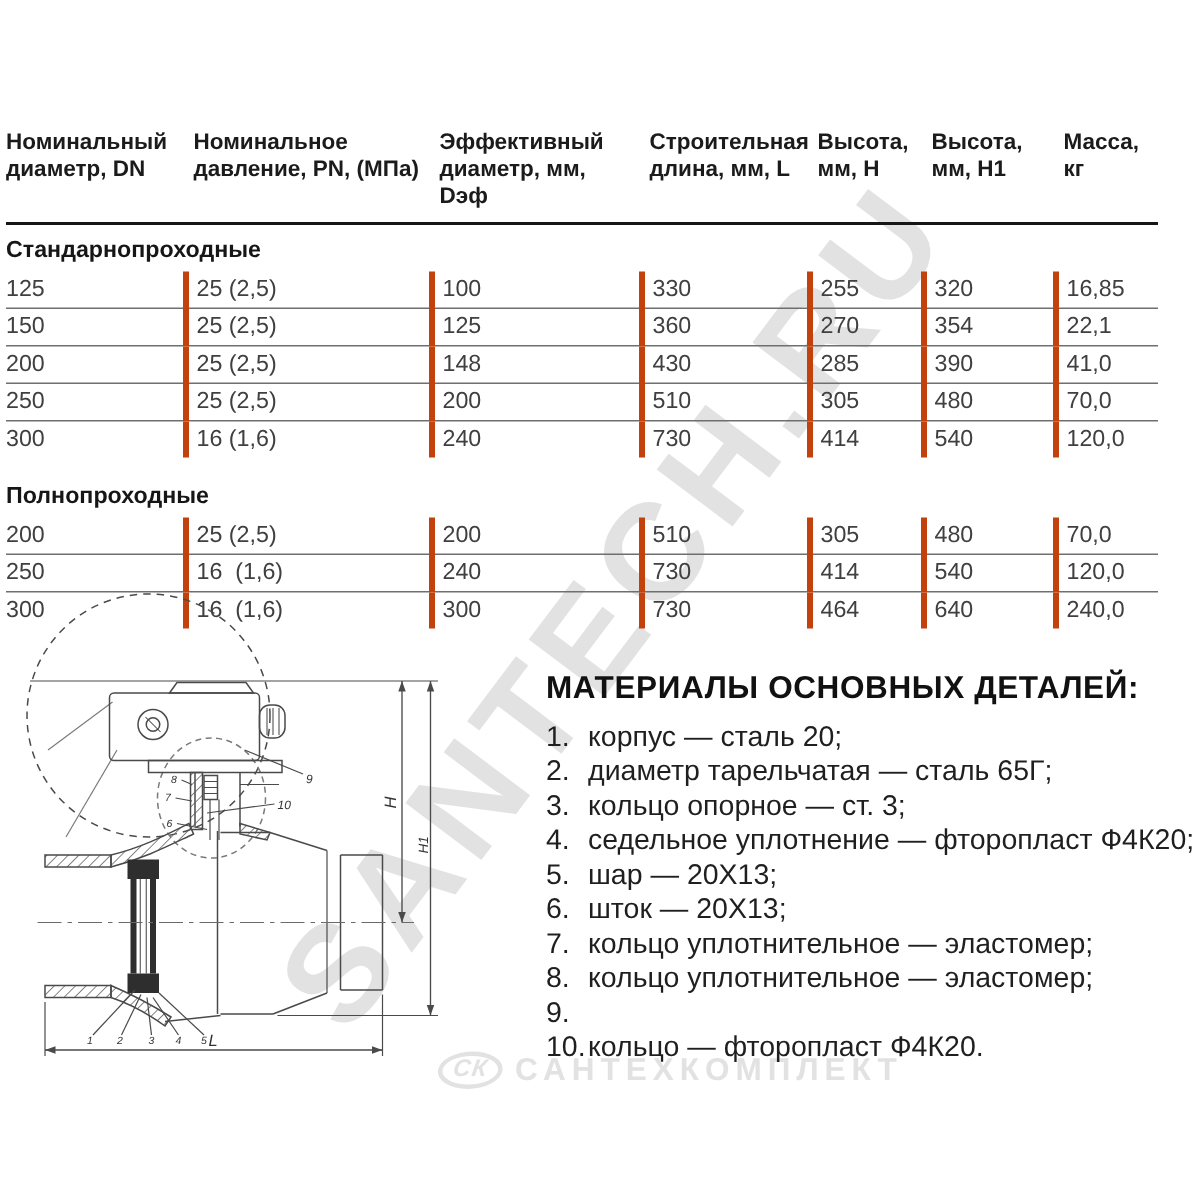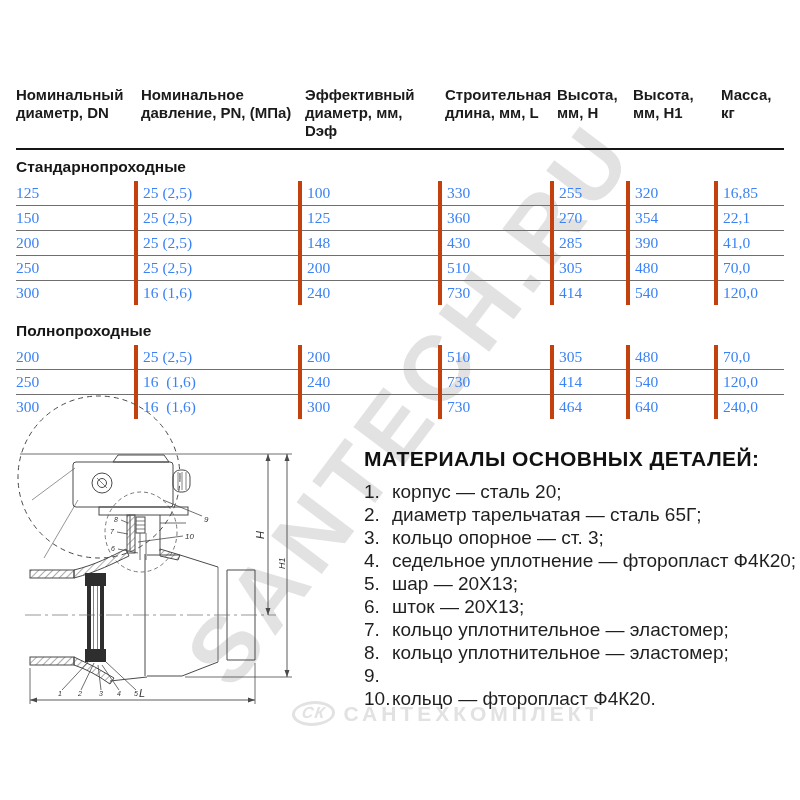--- a/index.html
+++ b/index.html
@@ -19,39 +19,39 @@
     position:absolute; left:292px; top:701px; z-index:0;
     font-size:21px; font-weight:bold; letter-spacing:4px;
     color:#e2e2e2; white-space:nowrap; display:flex; align-items:center; gap:8px;
   }
   .wm-logo {
     display:inline-block; border:3px solid #e2e2e2; border-radius:50%;
     padding:0 7px 1px 7px; font-style:italic; font-size:16px; letter-spacing:1px;
     transform:skewX(-8deg);
   }
   
-  .spec-table-wrap { position:absolute; left:16px; top:86px; width:768px; z-index:1; }
+  .spec-table-wrap { position:absolute; left:4px; top:86px; width:768px; z-index:1; }
   table.spec { border-collapse:collapse; width:768px; table-layout:fixed; }
   table.spec col.c1{width:120px} table.spec col.c2{width:164px}
   table.spec col.c3{width:140px} table.spec col.c4{width:112px}
   table.spec col.c5{width:76px}  table.spec col.c6{width:88px}
   table.spec col.c7{width:68px}
   table.spec th {
     text-align:left; vertical-align:top; font-weight:bold; font-size:15px;
     line-height:18px; padding:0 2px 8px 5px; border-bottom:2.5px solid #161616;
     color:#1b1b1b;
   }
   table.spec th:first-child { padding-left:0; }
   td.section-title {
     font-weight:bold; font-size:15.5px; color:#161616; padding:8px 0 5px 0;
   }
   tbody.sec2 td.section-title { padding-top:17px; }
   tr.data td {
-    font-size:15.5px; color:#3b82f6; padding:3px 2px 3px 5px;
-    white-space:pre; overflow:hidden;font-family:Liberation Serif, serif;
+    font-size:15.5px; color:#404040; padding:3px 2px 3px 5px;
+    white-space:pre; overflow:hidden;
   }
   tr.data td:first-child { padding-left:0; }
   tr.data td + td { border-left:4px solid #c2410c; }
   tr.data + tr.data td { border-top:1px solid #6f6f6f; }
   
   [data-bind="table.sections.0.rows.3.5"],
   [data-bind="table.sections.0.rows.4.5"] { padding-left:16px; }
   
   .materials { position:absolute; left:364px; top:447px; width:400px; z-index:1; }
   .materials-title {

